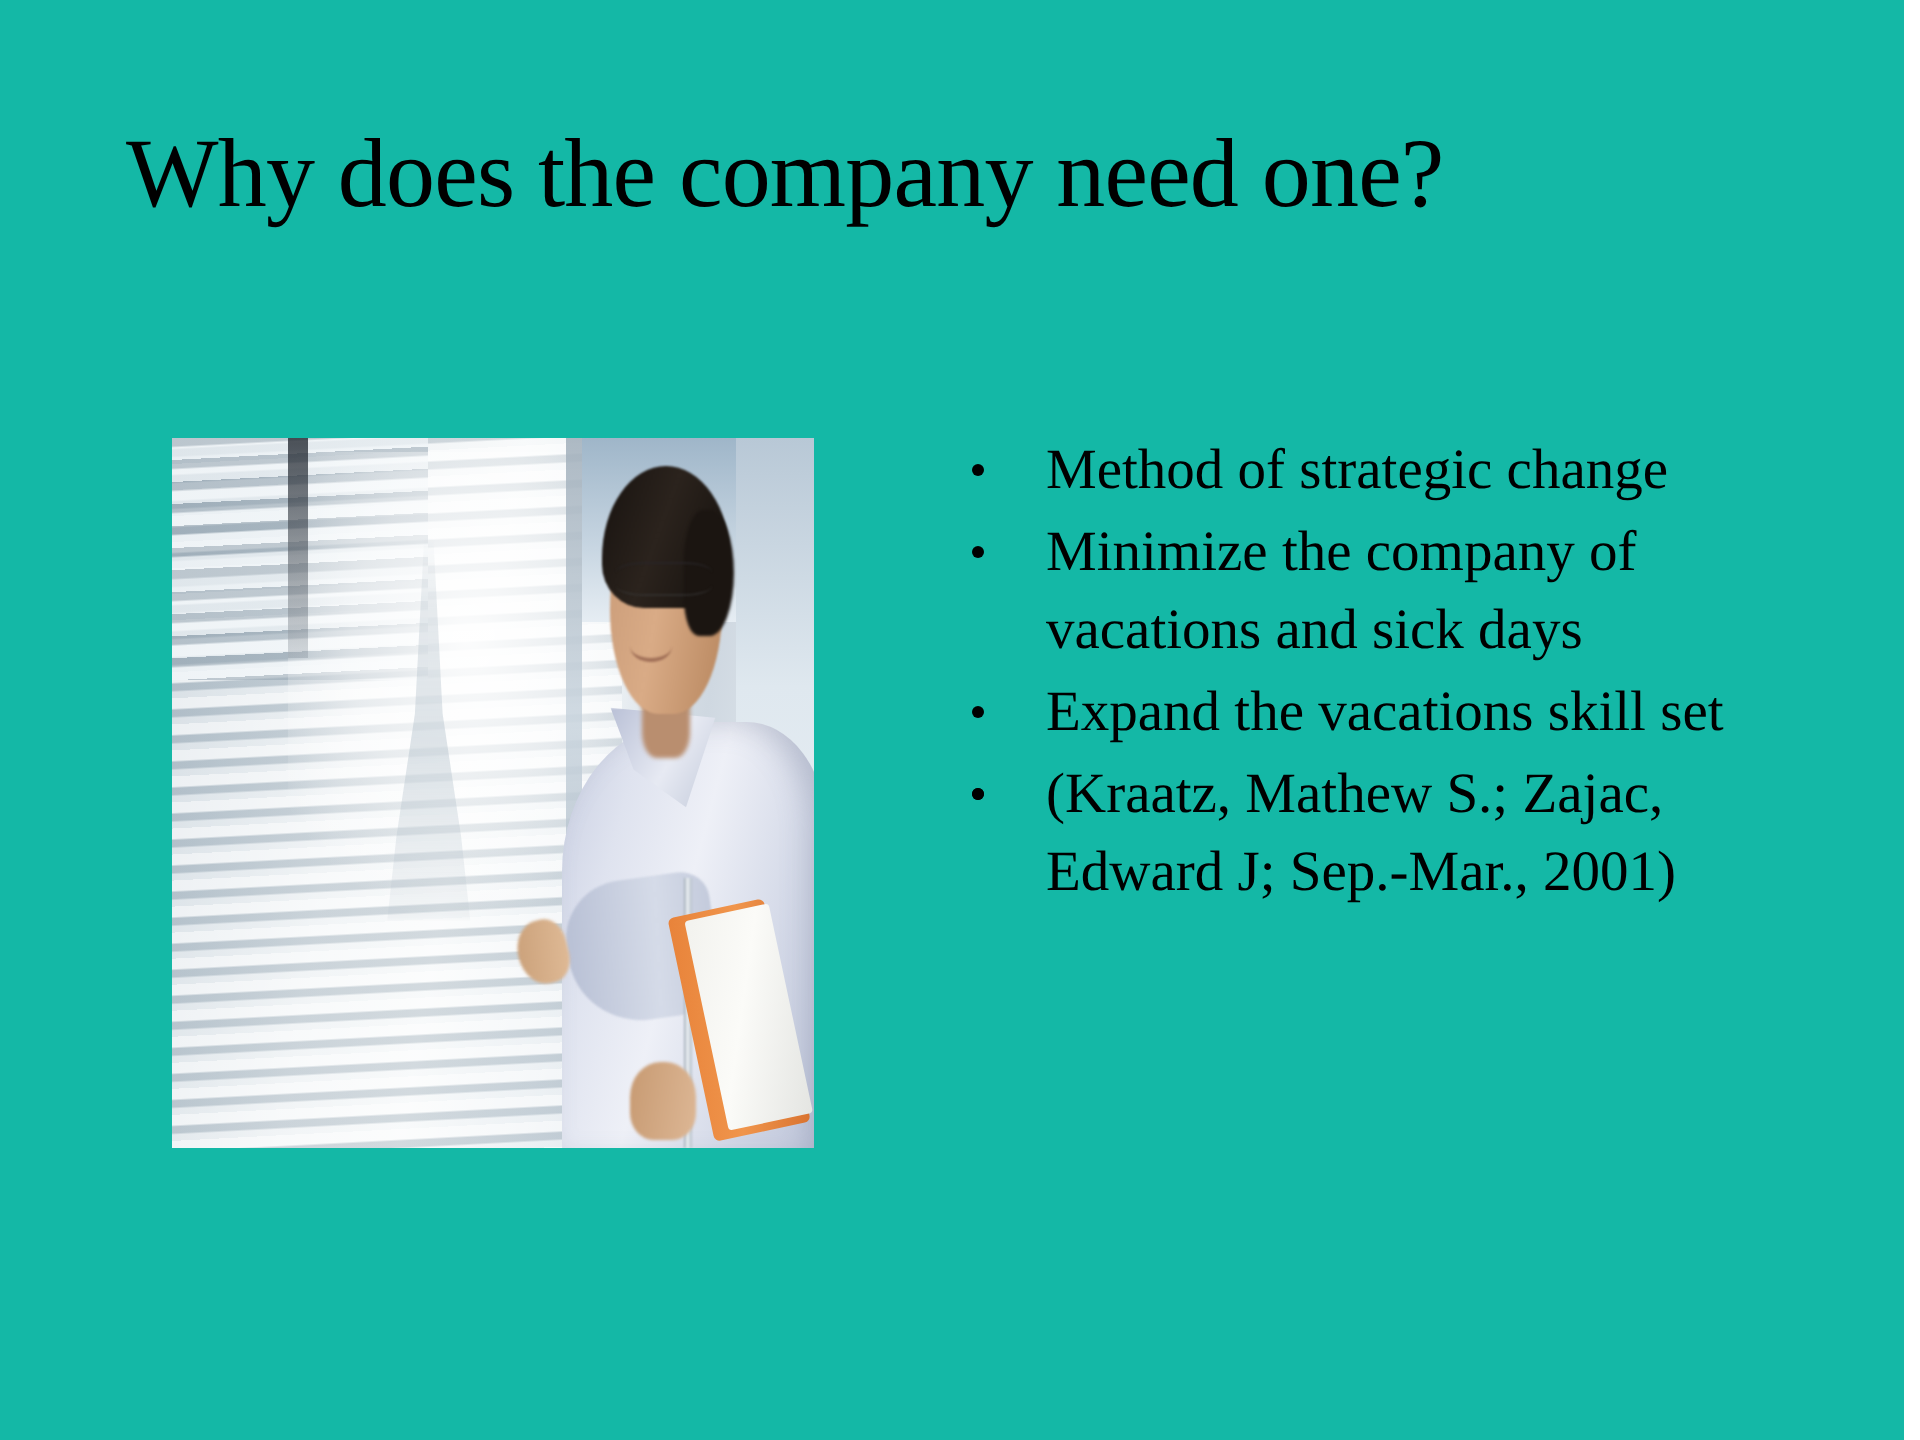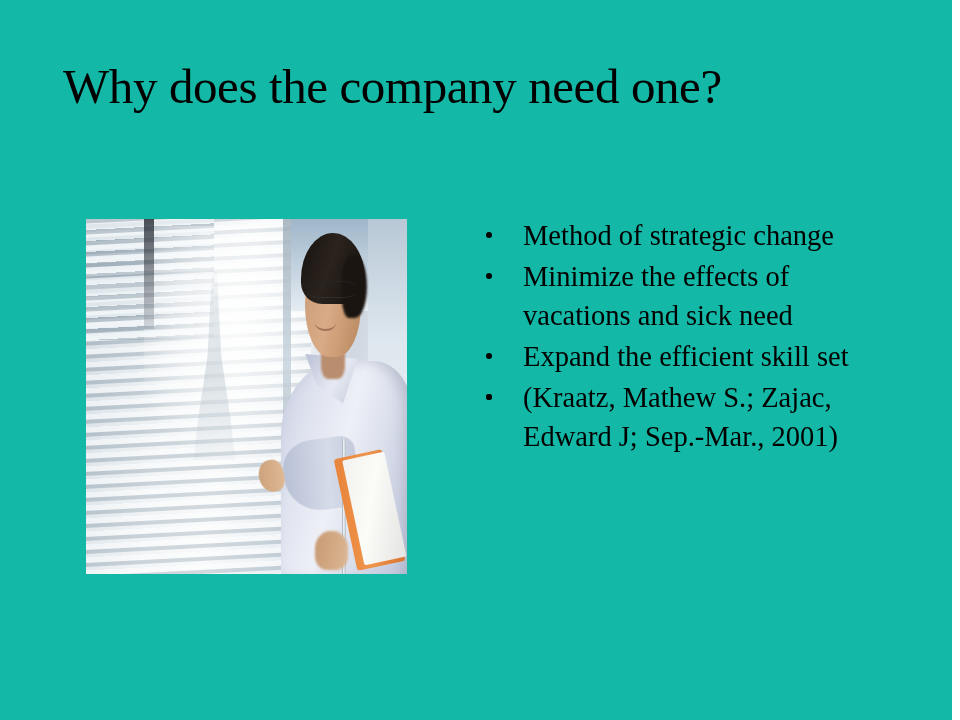--- a/index.html
+++ b/index.html
@@ -378,25 +378,25 @@
     </div>
   </div>
 
   <div class="bullets">
     <div class="bullet-item">
       <span class="dot"></span>
       <span>Method of strategic change</span>
     </div>
     <div class="bullet-item">
       <span class="dot"></span>
-      <span>Minimize the effects of vacations and sick need</span>
+      <span>Minimize the company of vacations and sick days</span>
     </div>
     <div class="bullet-item">
       <span class="dot"></span>
-      <span>Expand the efficient skill set</span>
+      <span>Expand the vacations skill set</span>
     </div>
     <div class="bullet-item">
       <span class="dot"></span>
     </div>
     <div class="bullet-item">
       <span class="dot"></span>
       <span>(Kraatz, Mathew S.; Zajac, Edward J; Sep.-Mar., 2001)</span>
     </div>
   </div>
 

